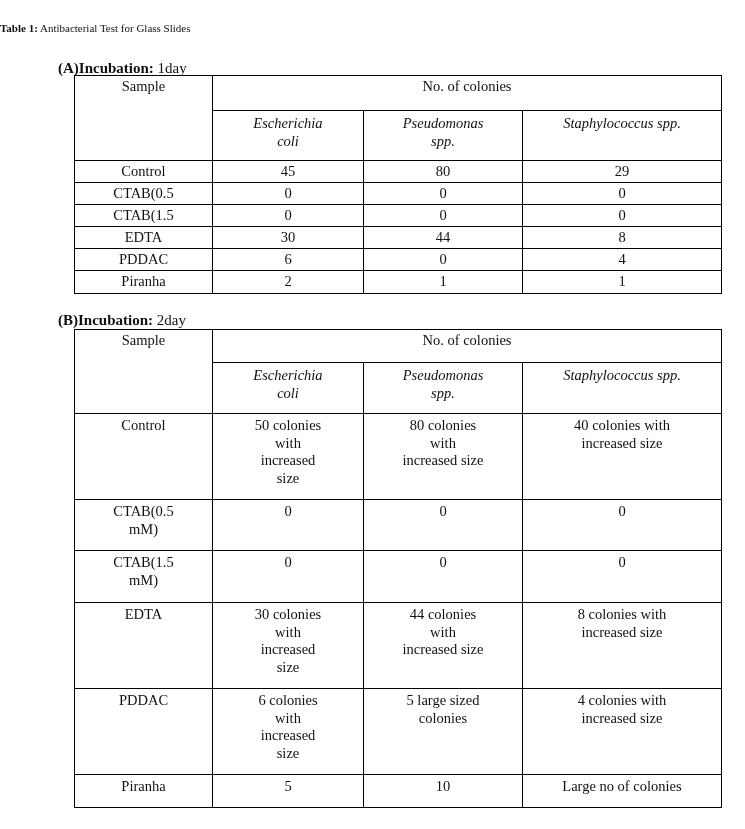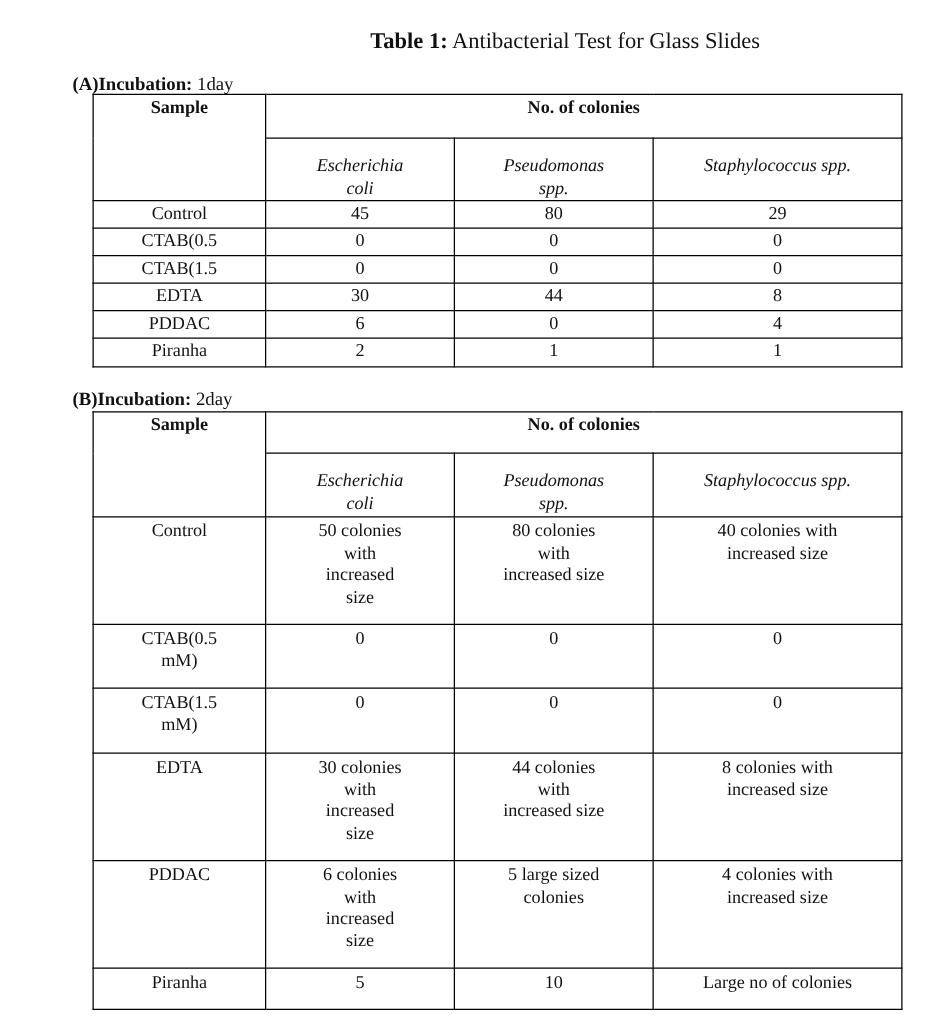--- a/index.html
+++ b/index.html
@@ -1,29 +1,29 @@
 <!DOCTYPE html>
 <html><head>
 <meta charset="utf-8">
 <style>
   html, body { margin: 0; padding: 0; background: #ffffff; }
   body { width: 745px; height: 829px; position: relative; font-family: "Liberation Serif", serif; color: #111; overflow: hidden; }
-  .title { position: absolute; top: 22px; left: 0; width: 608px; text-align: right; font-size: 18px; }
+  .title { position: absolute; top: 22px; left: 0; width: 608px; text-align: left; font-size: 11px; }
   .title b { font-weight: bold; }
   .section-label { position: absolute; left: 58px; font-size: 15px; }
   .section-label b { font-weight: bold; }
   table { position: absolute; left: 74px; border-collapse: collapse; table-layout: fixed; font-size: 14.5px; }
   td, th { border: 1px solid #000; text-align: center; vertical-align: top; padding: 0; line-height: 17.5px; font-weight: normal; }
-  th.sample, th.group { font-weight: bold; }
+  th.sample, th.group { font-weight: normal; }
   .species { font-style: italic; }
   #tA { top: 75px; }
   #tB { top: 329px; }
   #tA td { vertical-align: middle; }
   .pt { padding-top: 3px; }
-  .pt6 { padding-top: 14px; }
+  .pt6 { padding-top: 4px; }
 </style>
 </head>
 <body>
 
 <div class="title"><b>Table 1:</b><span> Antibacterial Test for Glass Slides</span></div>
 
 <div class="section-label" style="top:60px;font-family:Liberation Serif, serif;"><b>(A)Incubation:</b><span> 1day</span></div>
 
 <table id="tA">
   <colgroup>

